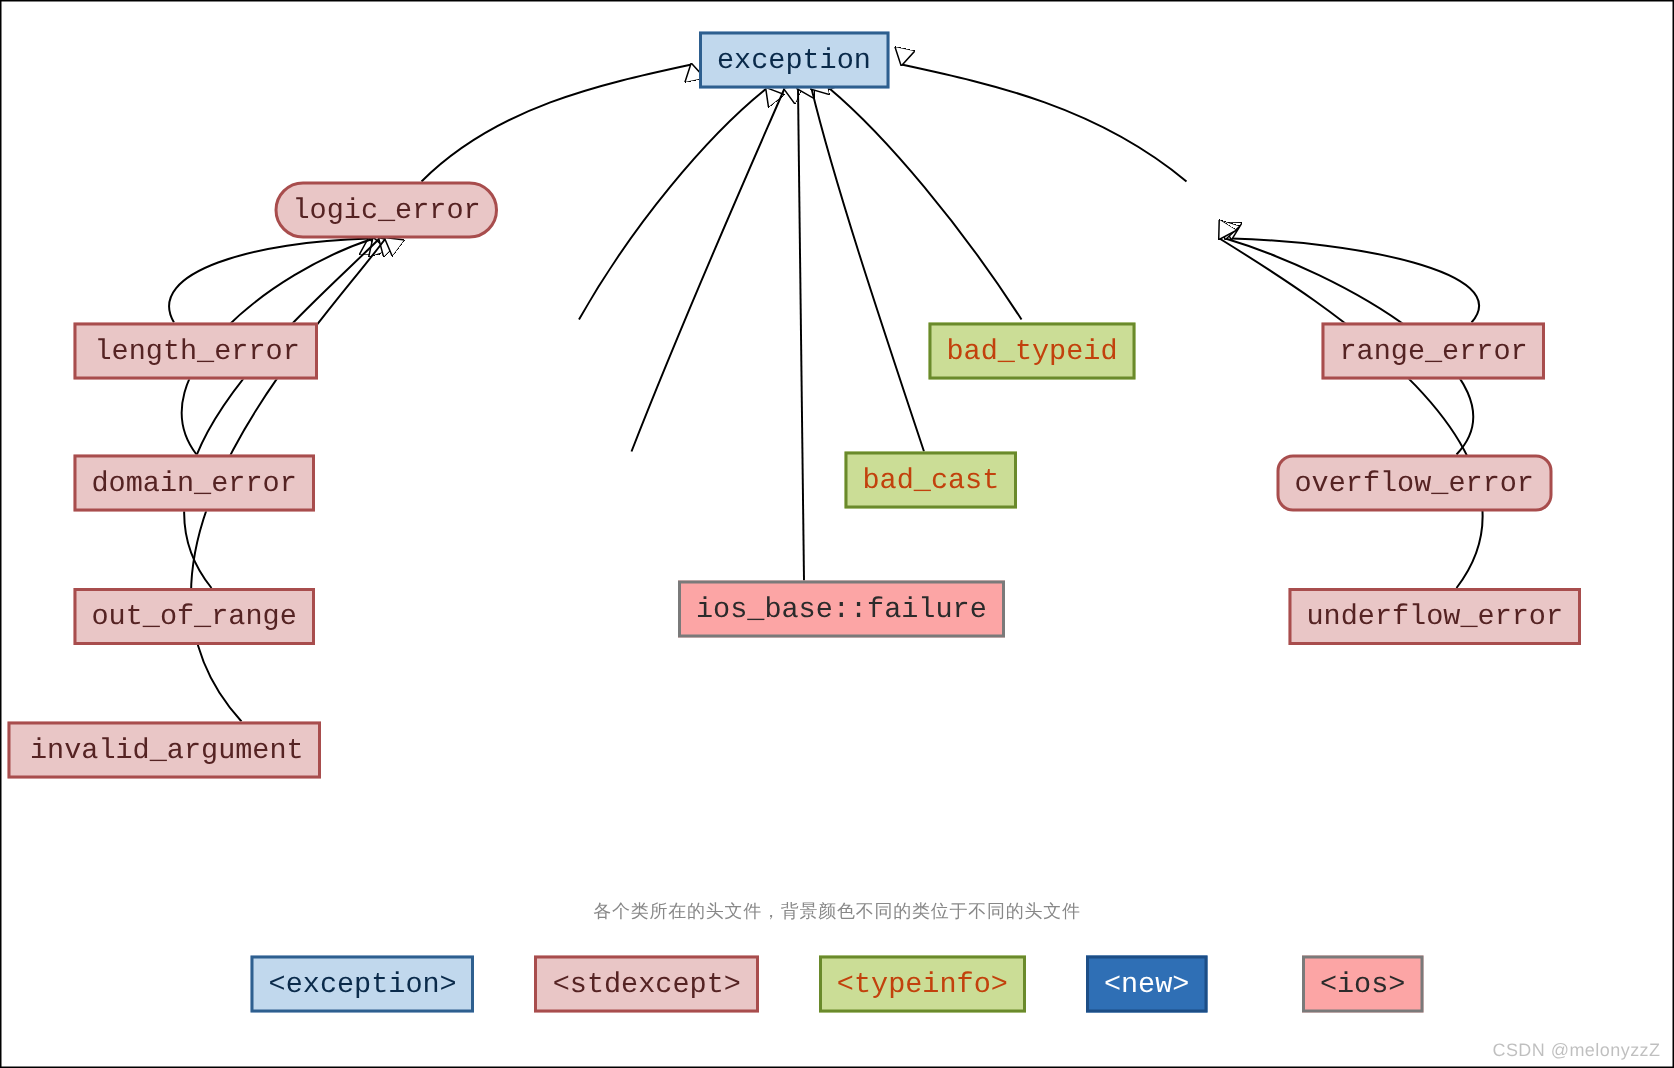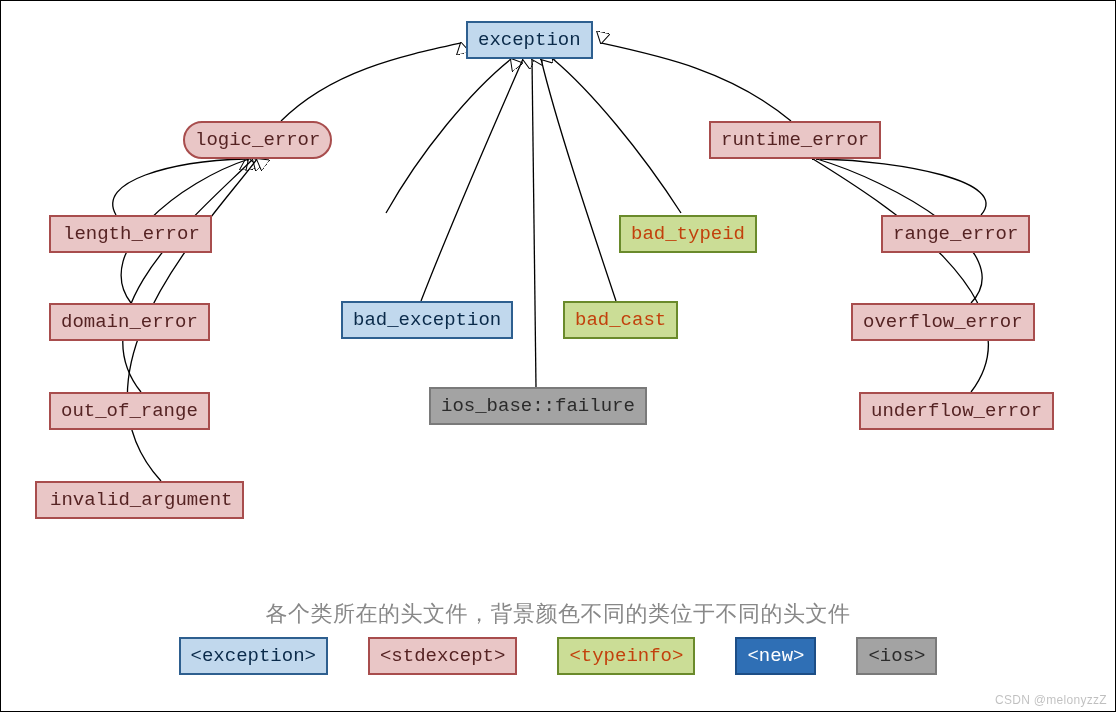--- a/index.html
+++ b/index.html
@@ -23,28 +23,28 @@
     font-size: 19px;
     line-height: 26px;
     white-space: nowrap;
     box-sizing: border-box;
   }
   
   .h-exception { background:#c1d8ed; border-color:#2e5f8f; color:#0a2a4a; }
   .h-stdexcept { background:#e9c6c6; border-color:#a84d4d; color:#552323; }
   .h-typeinfo  { background:#cbdd96; border-color:#6a8a2b; color:#c2410c; }
   .h-new       { background:#2f6fb5; border-color:#1d4e86; color:#ffffff; }
-  .h-ios       { background:#a3a3a3; border-color:#7a7a7a; color:#2b2b2b; }
+  .h-ios       { background:#fca5a5; border-color:#7a7a7a; color:#2b2b2b;margin-left:23px; }
 
   .legend-caption {
     position: absolute;
     left: 0; right: 0;
     text-align: center;
     font-family: "PingFang SC","Microsoft YaHei",sans-serif;
-    font-size: 22px;
+    font-size: 12px;
     color: #888;
     letter-spacing: 0.5px;
   }
   .legend-row {
     position: absolute;
     left: 0; right: 0;
     display: flex;
     justify-content: center;
     gap: 40px;
   }
@@ -108,34 +108,32 @@
       <path d="M970 302 C 1020 250, 890 180, 816 158" marker-end="url(#tri)"></path>
 
       <path d="M970 391 C 1040 300, 880 200, 812 158" marker-end="url(#tri)"></path>
     </g>
   </svg>
 
   <div class="node h-exception" style="left:465px; top:20px;">exception</div>
 
   <div class="node h-stdexcept" style="left:182px; top:120px;border-radius:19px;">logic_error</div>
 
-  <div class="node h-stdexcept" style="left:708px; top:120px;">runtime_error</div>
 
   <div class="node h-stdexcept" style="left:48px; top:214px;padding-left:12px;">length_error</div>
   <div class="node h-stdexcept" style="left:48px; top:302px;">domain_error</div>
   <div class="node h-stdexcept" style="left:48px; top:391px;">out_of_range</div>
-  <div class="node h-stdexcept" style="left:34px; top:480px;padding-left:13px;">invalid_argument</div>
+  <div class="node h-stdexcept" style="left:4px; top:480px;padding-left:13px;">invalid_argument</div>
 
   <div class="node h-typeinfo" style="left:618px; top:214px;">bad_typeid</div>
-  <div class="node h-exception" style="left:340px; top:300px;">bad_exception</div>
   <div class="node h-typeinfo" style="left:562px; top:300px;">bad_cast</div>
   <div class="node h-ios" style="left:428px; top:386px;">ios_base::failure</div>
 
   <div class="node h-stdexcept" style="left:880px; top:214px;">range_error</div>
-  <div class="node h-stdexcept" style="left:850px; top:302px;">overflow_error</div>
+  <div class="node h-stdexcept" style="left:850px; top:302px;border-radius:11px;">overflow_error</div>
   <div class="node h-stdexcept" style="left:858px; top:391px;">underflow_error</div>
 
   <div class="legend-caption" style="top:598px;">各个类所在的头文件，背景颜色不同的类位于不同的头文件</div>
 
   <div class="legend-row" style="top:636px;">
     <div class="node h-exception">&lt;exception&gt;</div>
     <div class="node h-stdexcept">&lt;stdexcept&gt;</div>
     <div class="node h-typeinfo">&lt;typeinfo&gt;</div>
     <div class="node h-new">&lt;new&gt;</div>
     <div class="node h-ios">&lt;ios&gt;</div>

